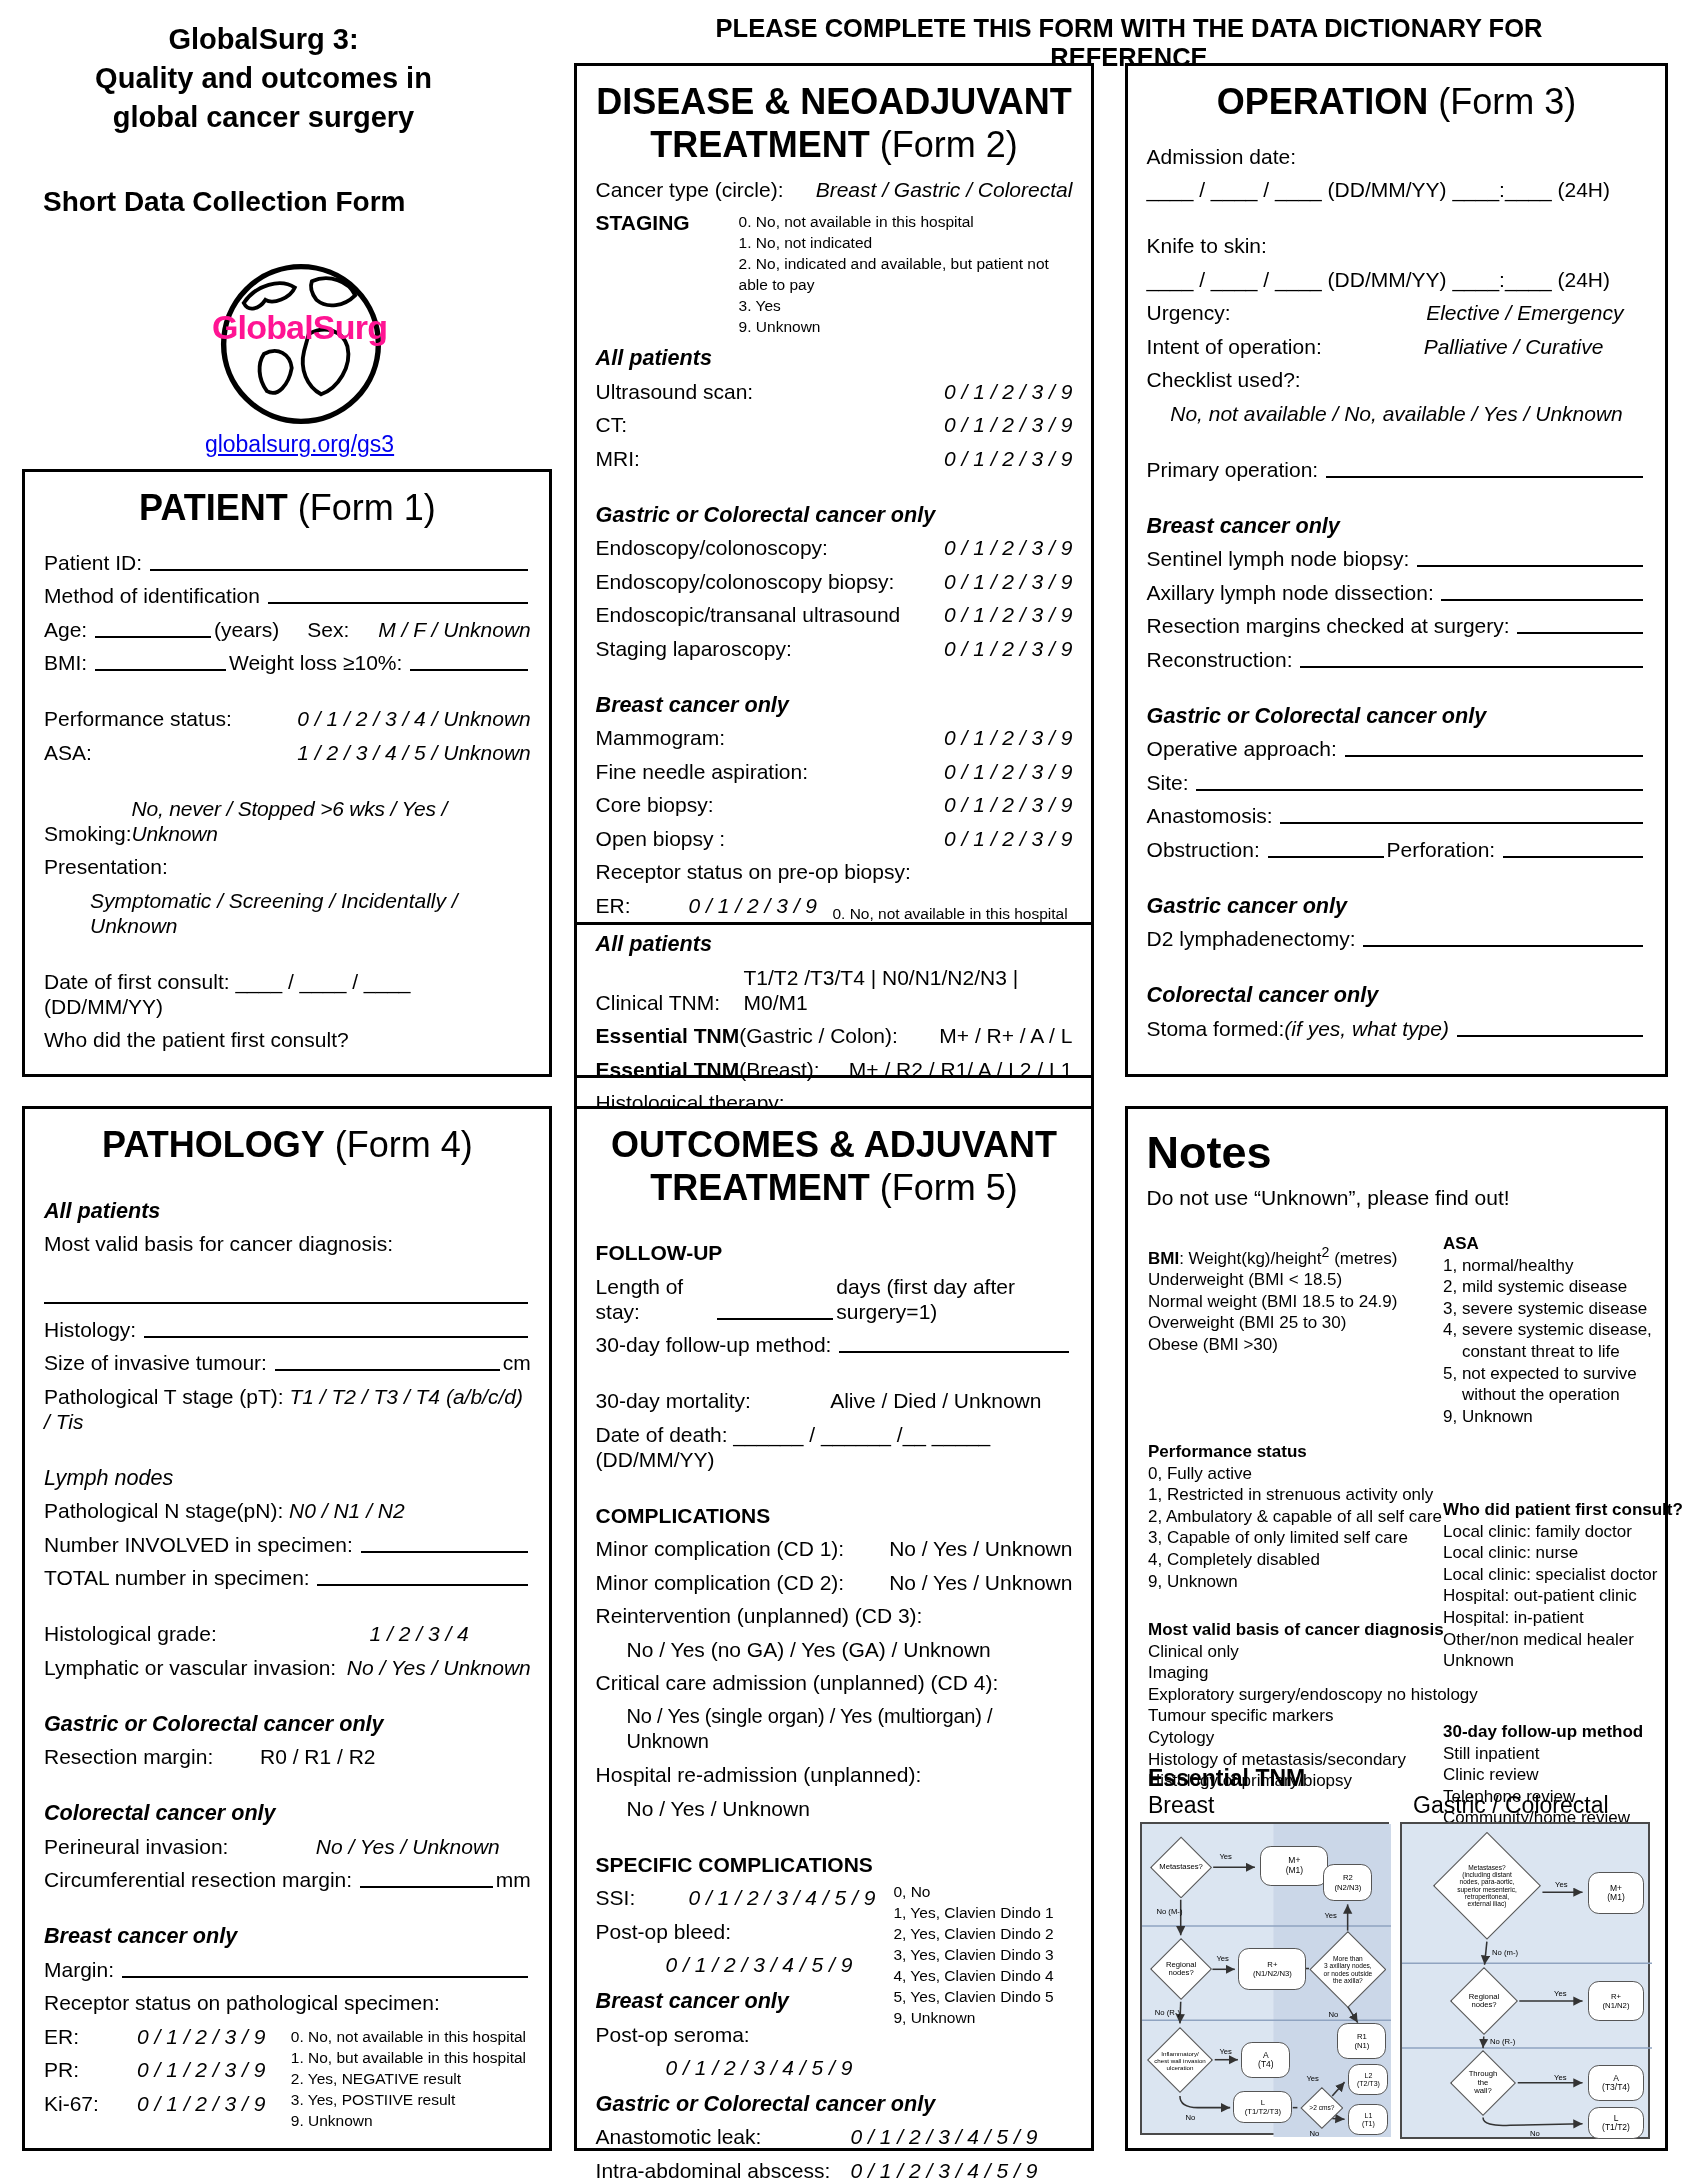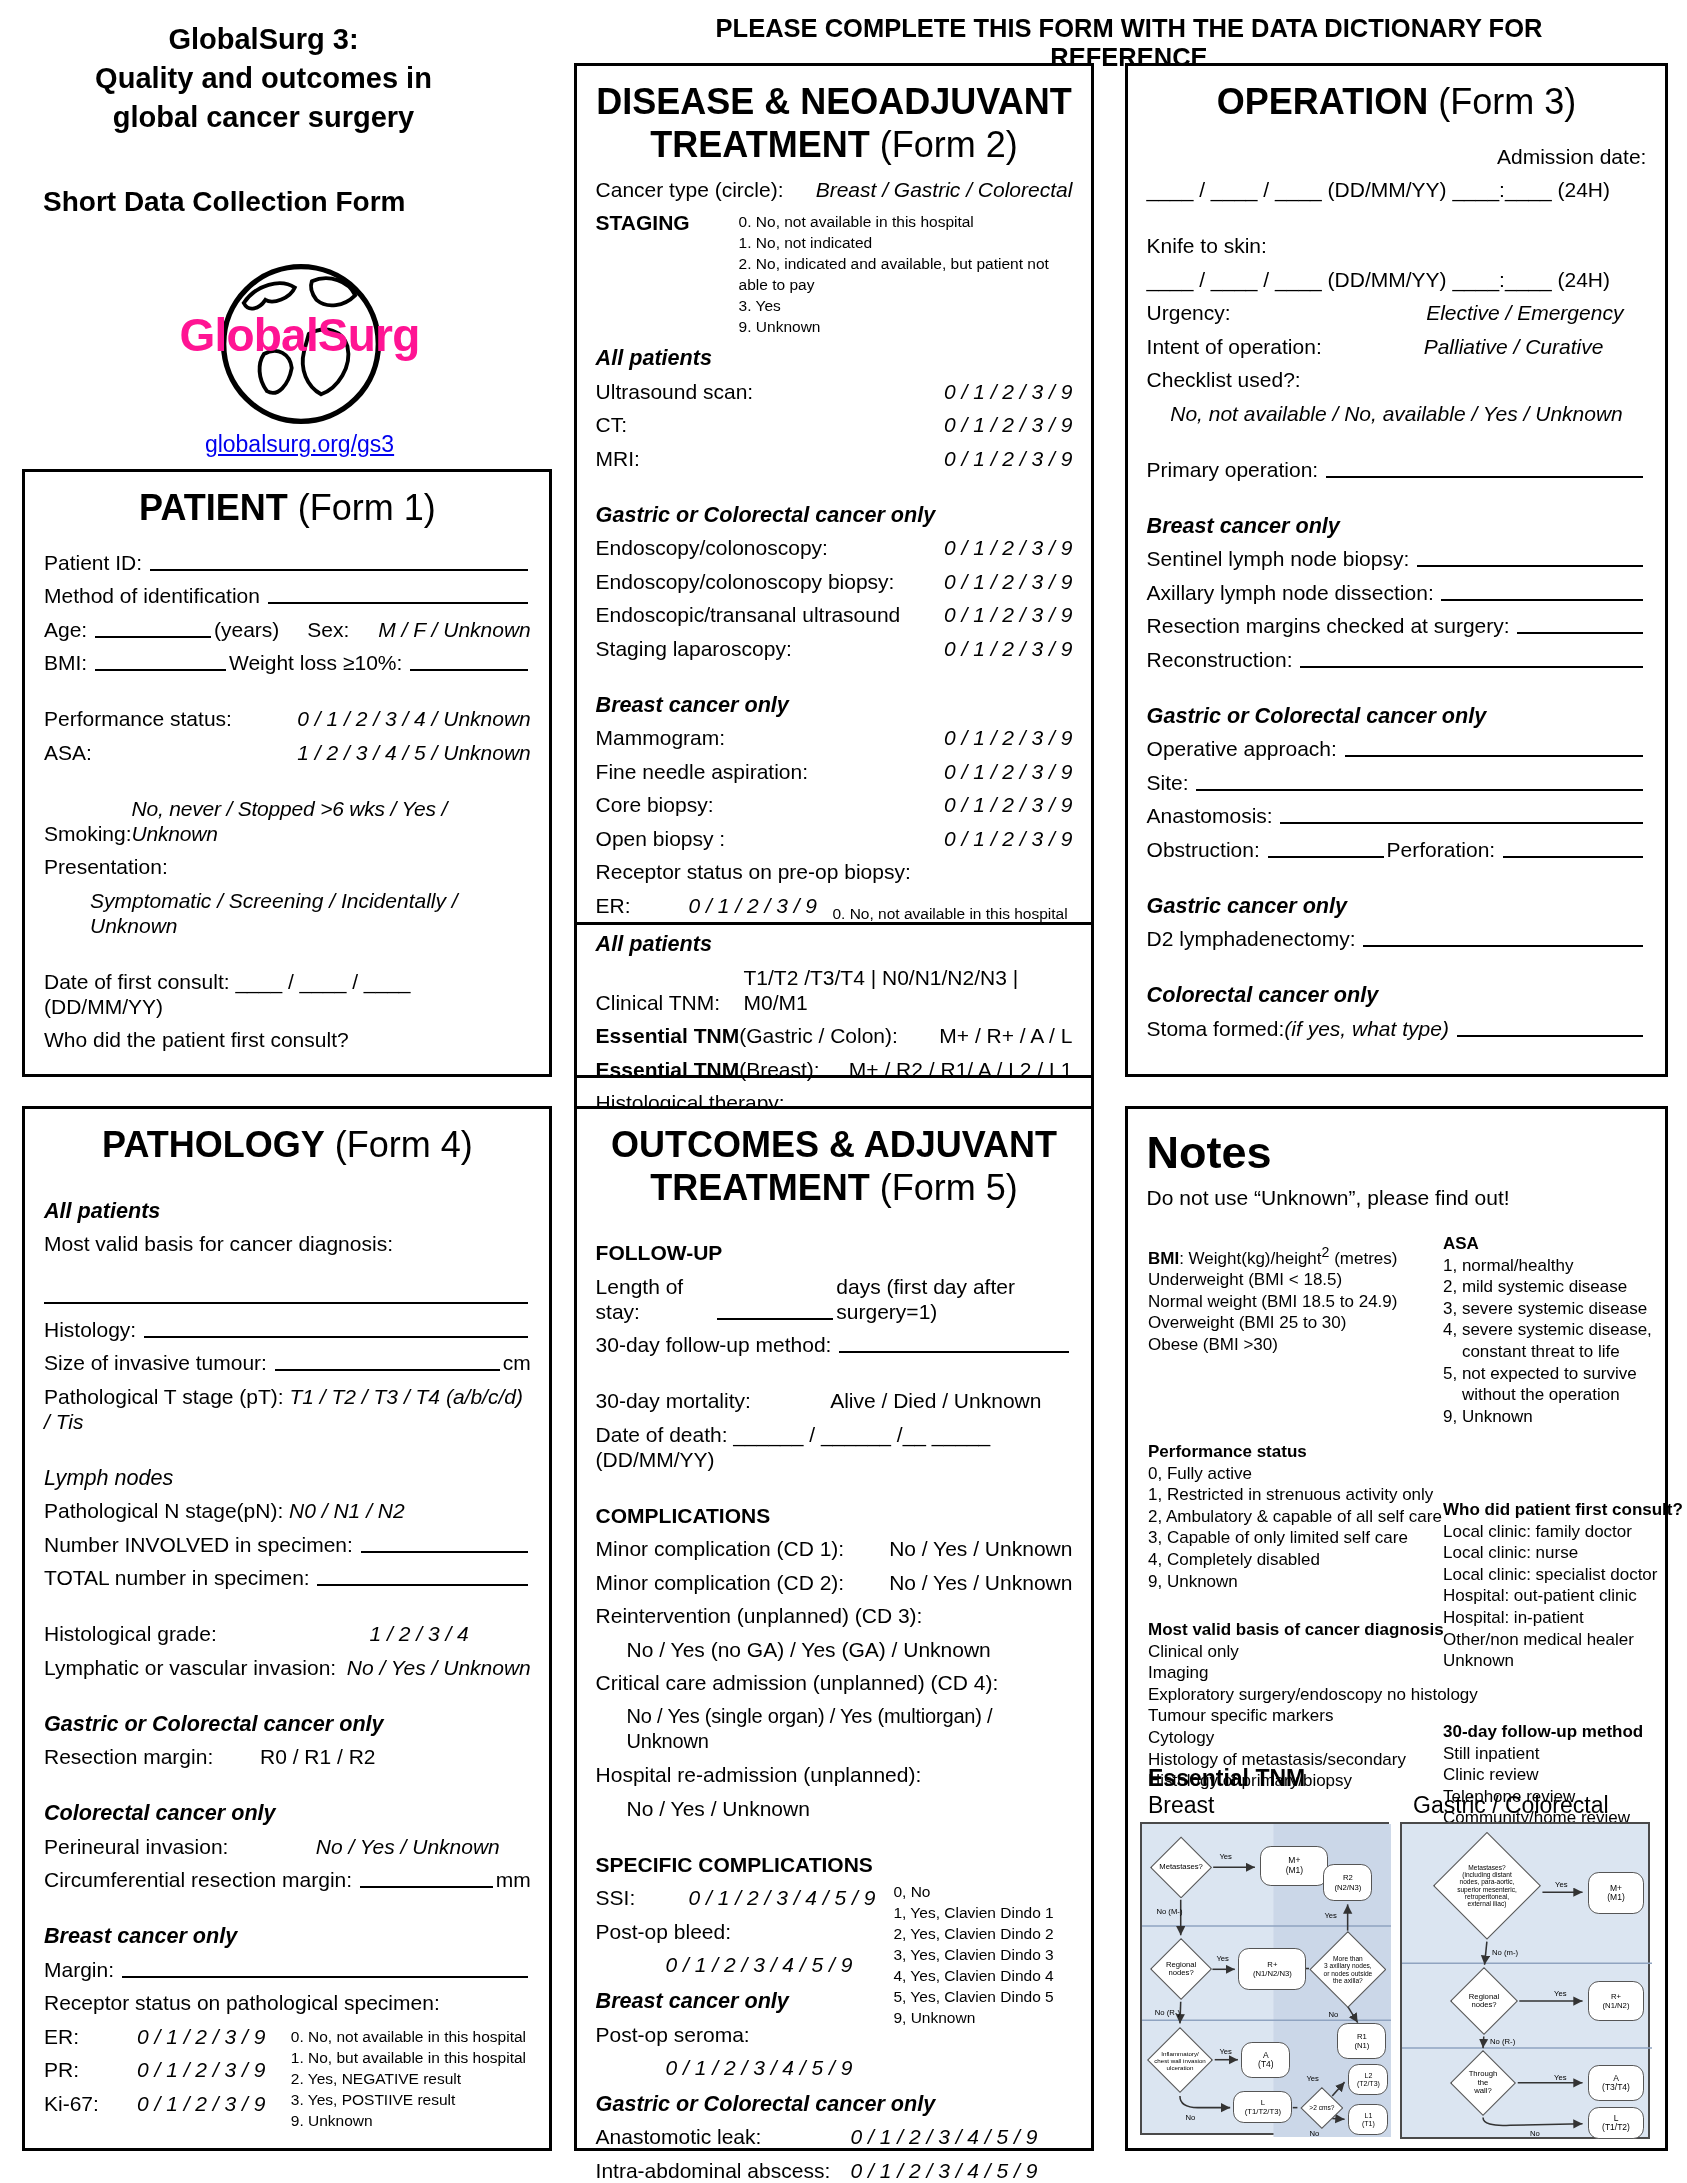--- a/index.html
+++ b/index.html
@@ -25,21 +25,21 @@
   .tight { letter-spacing:-0.2px; }
   .ind { padding-left:46px; }
   .ctr { text-align:center; }
   .ml { margin-left:auto; }
   .lblw { display:inline-block; width:93px; }
 
   .hdr { left:634px; top:14px; width:990px; font-size:25.5px; font-weight:bold; text-align:center; }
 
   .title-block { left:43px; top:20px; width:441px; text-align:center; font-size:29px; font-weight:bold; line-height:39px; }
   .subtitle { left:43px; top:186px; width:441px; text-align:left; font-size:28px; font-weight:bold; }
-  .logo-text { left:172px; top:308px; width:255px; text-align:center; font-size:46px; font-weight:bold; color:#FF1493; letter-spacing:-0.8px; }
+  .logo-text { left:172px; top:308px; width:255px; text-align:center; font-size:34px; font-weight:bold; color:#FF1493; letter-spacing:-0.8px; }
   .site-link { left:172px; top:431px; width:255px; text-align:center; font-size:23px; color:#0000EE; text-decoration:underline; display:block; }
 
   .split { display:flex; align-items:flex-start; }
   .split .rows { flex:1 1 auto; }
   .legend { flex:0 0 auto; }
 
   
   .notes-title { font-size:45px; font-weight:bold; }
   .nb-blk { position:absolute; font-size:17px; line-height:21.6px; white-space:nowrap; }
   .nb-blk .h { font-weight:bold; }
@@ -262,21 +262,21 @@
   </div>
   <div class="fr">
     <span>Histological therapy:</span>
     <span class="fill" style="margin-left:0;"></span>
   </div>
 </div>
 
 <div class="box" style="left:1125px;top:63px;width:543px;height:1014px;">
   <div class="bt"><b>OPERATION</b><span> (Form 3)</span></div>
 
-  <div class="frl g" style="margin-top:17px;text-align:right;">
+  <div class="frl g" style="margin-top:17px;">
     <span>Admission date:</span>
   </div>
   <div class="frl">
     <span>____ / ____ / ____ (DD/MM/YY) ____:____ (24H)</span>
   </div>
 
   <div class="frl g">
     <span>Knife to skin:</span>
   </div>
   <div class="frl">

